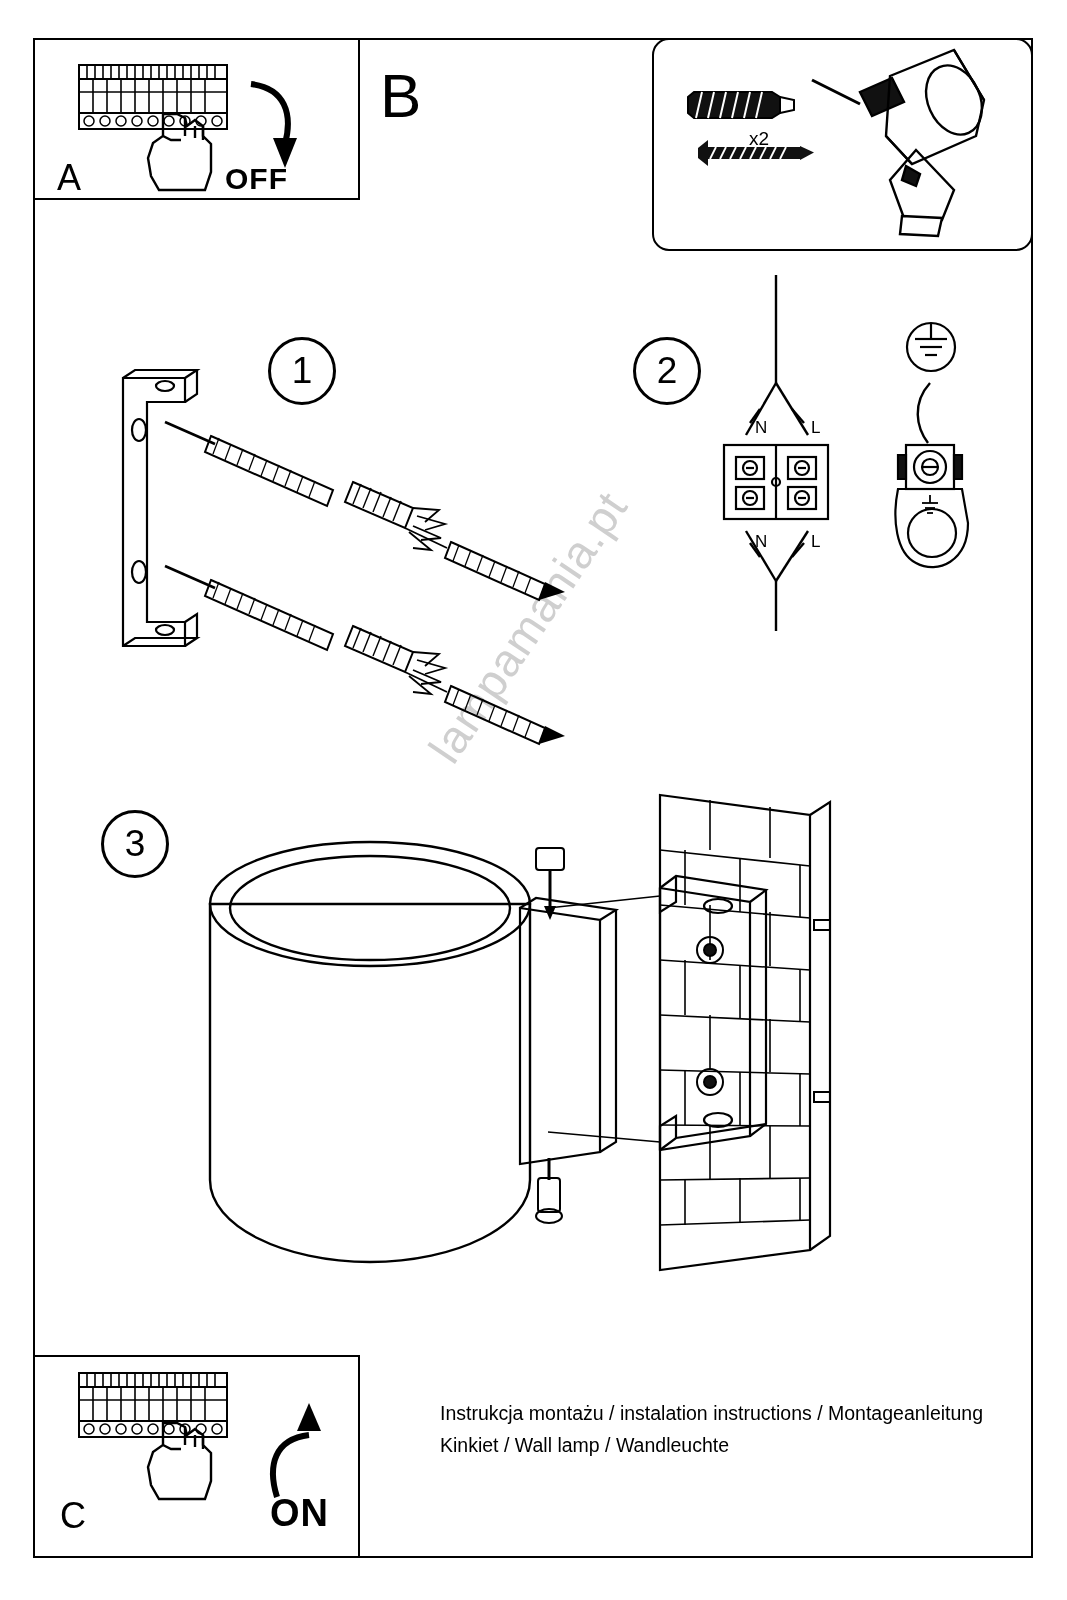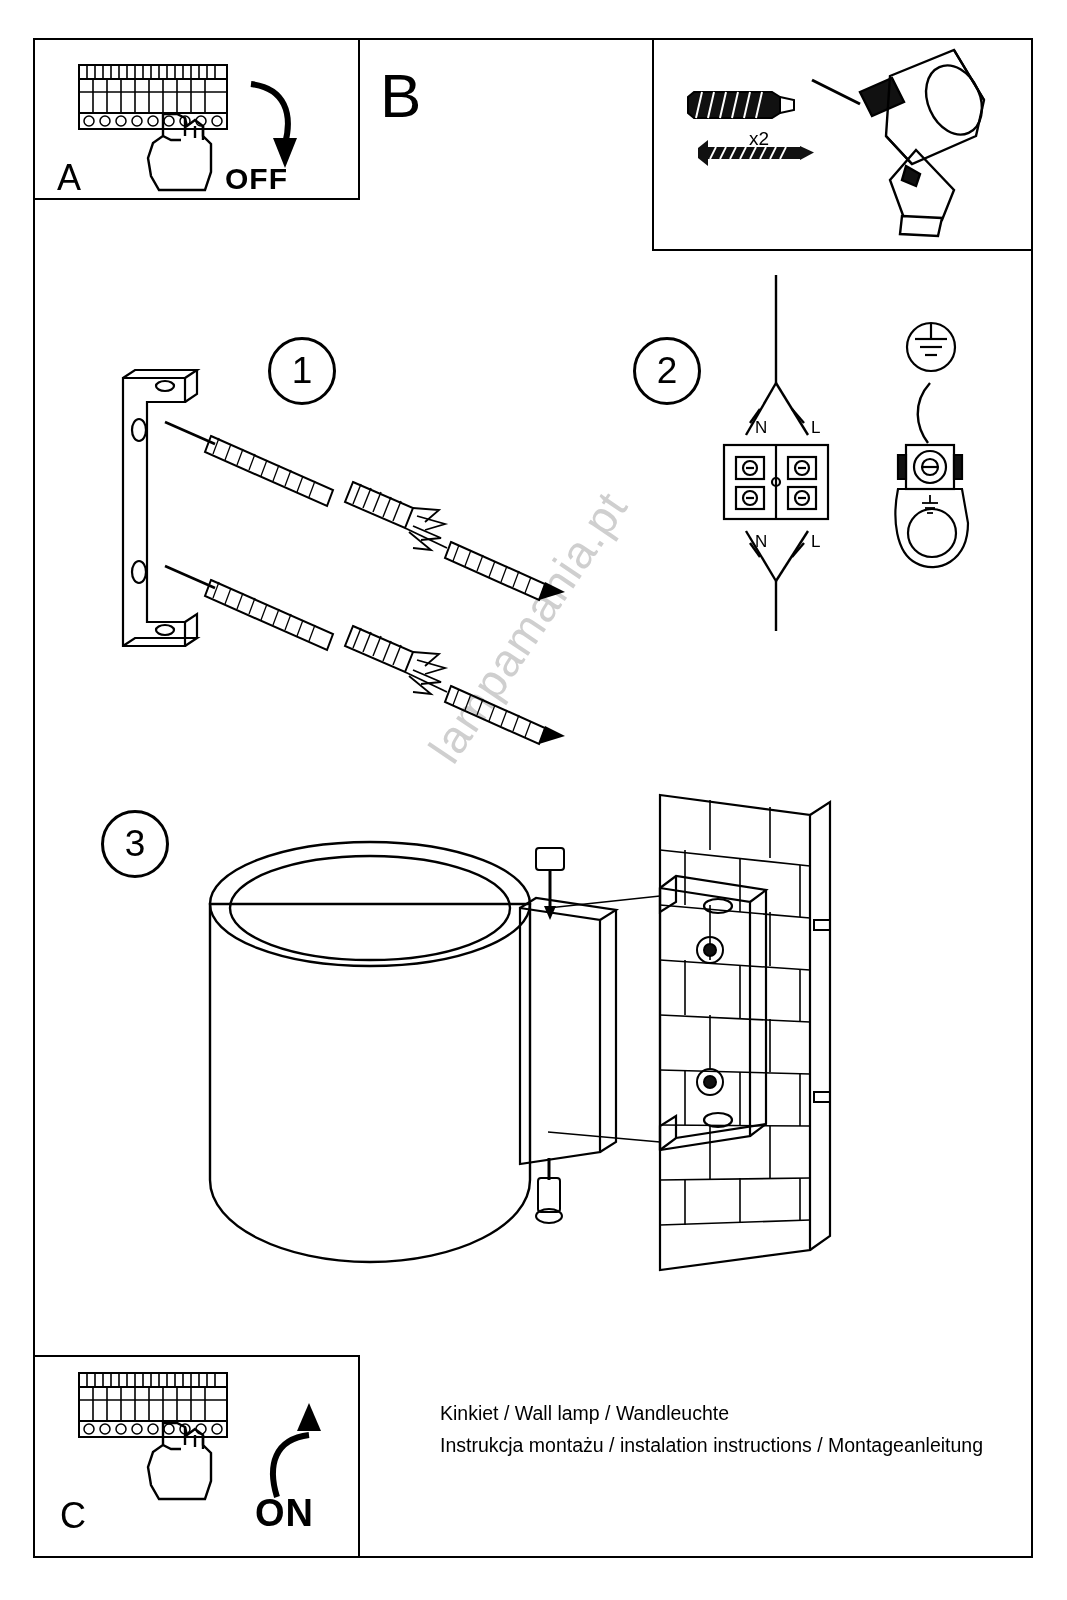--- a/index.html
+++ b/index.html
@@ -51,37 +51,37 @@
   }
   
   #panel-b-letter {
     position: absolute;
     left: 380px; top: 65px;
     font-size: 62px;
     line-height: 1;
     font-weight: normal;
   }
   
-  #panel-b { left: 652px; top: 38px; width: 381px; height: 213px; }
+  #panel-b { left: 652px; top: 38px; width: 381px; height: 213px; border-radius: 17px; }
   #panel-b .x2-label {
     position: absolute;
     left: 95px; top: 88px;
     font-size: 19px;
   }
   
   #panel-c { left: 33px; top: 1355px; width: 327px; height: 203px; }
   #panel-c .step-letter {
     position: absolute;
     left: 25px; bottom: 22px;
     font-size: 36px;
     line-height: 1;
   }
   #panel-c .on-label {
     position: absolute;
-    left: 220px; top: 135px;
+    left: 235px; top: 135px;
     font-size: 38px;
     font-weight: bold;
     letter-spacing: 1px;
   }
   
   .step-circle {
     position: absolute;
     width: 62px; height: 62px;
     border: 3px solid #000;
     border-radius: 50%;
@@ -623,17 +623,17 @@
       <g>
         <path class="ln" stroke-width="6" d="M242 140 C232 108 240 82 274 78"></path>
         <polygon points="262,74 286,74 274,46" fill="#000"></polygon>
       </g>
     </svg>
     <div class="step-letter">C</div>
     <div class="on-label">ON</div>
   </div>
 
   <div id="footer-caption">
+    <div>Instrukcja montażu / instalation instructions / Montageanleitung</div>
     <div>Kinkiet / Wall lamp / Wandleuchte</div>
-    <div>Instrukcja montażu / instalation instructions / Montageanleitung</div>
   </div>
 
 </div>
 
 </body></html>

